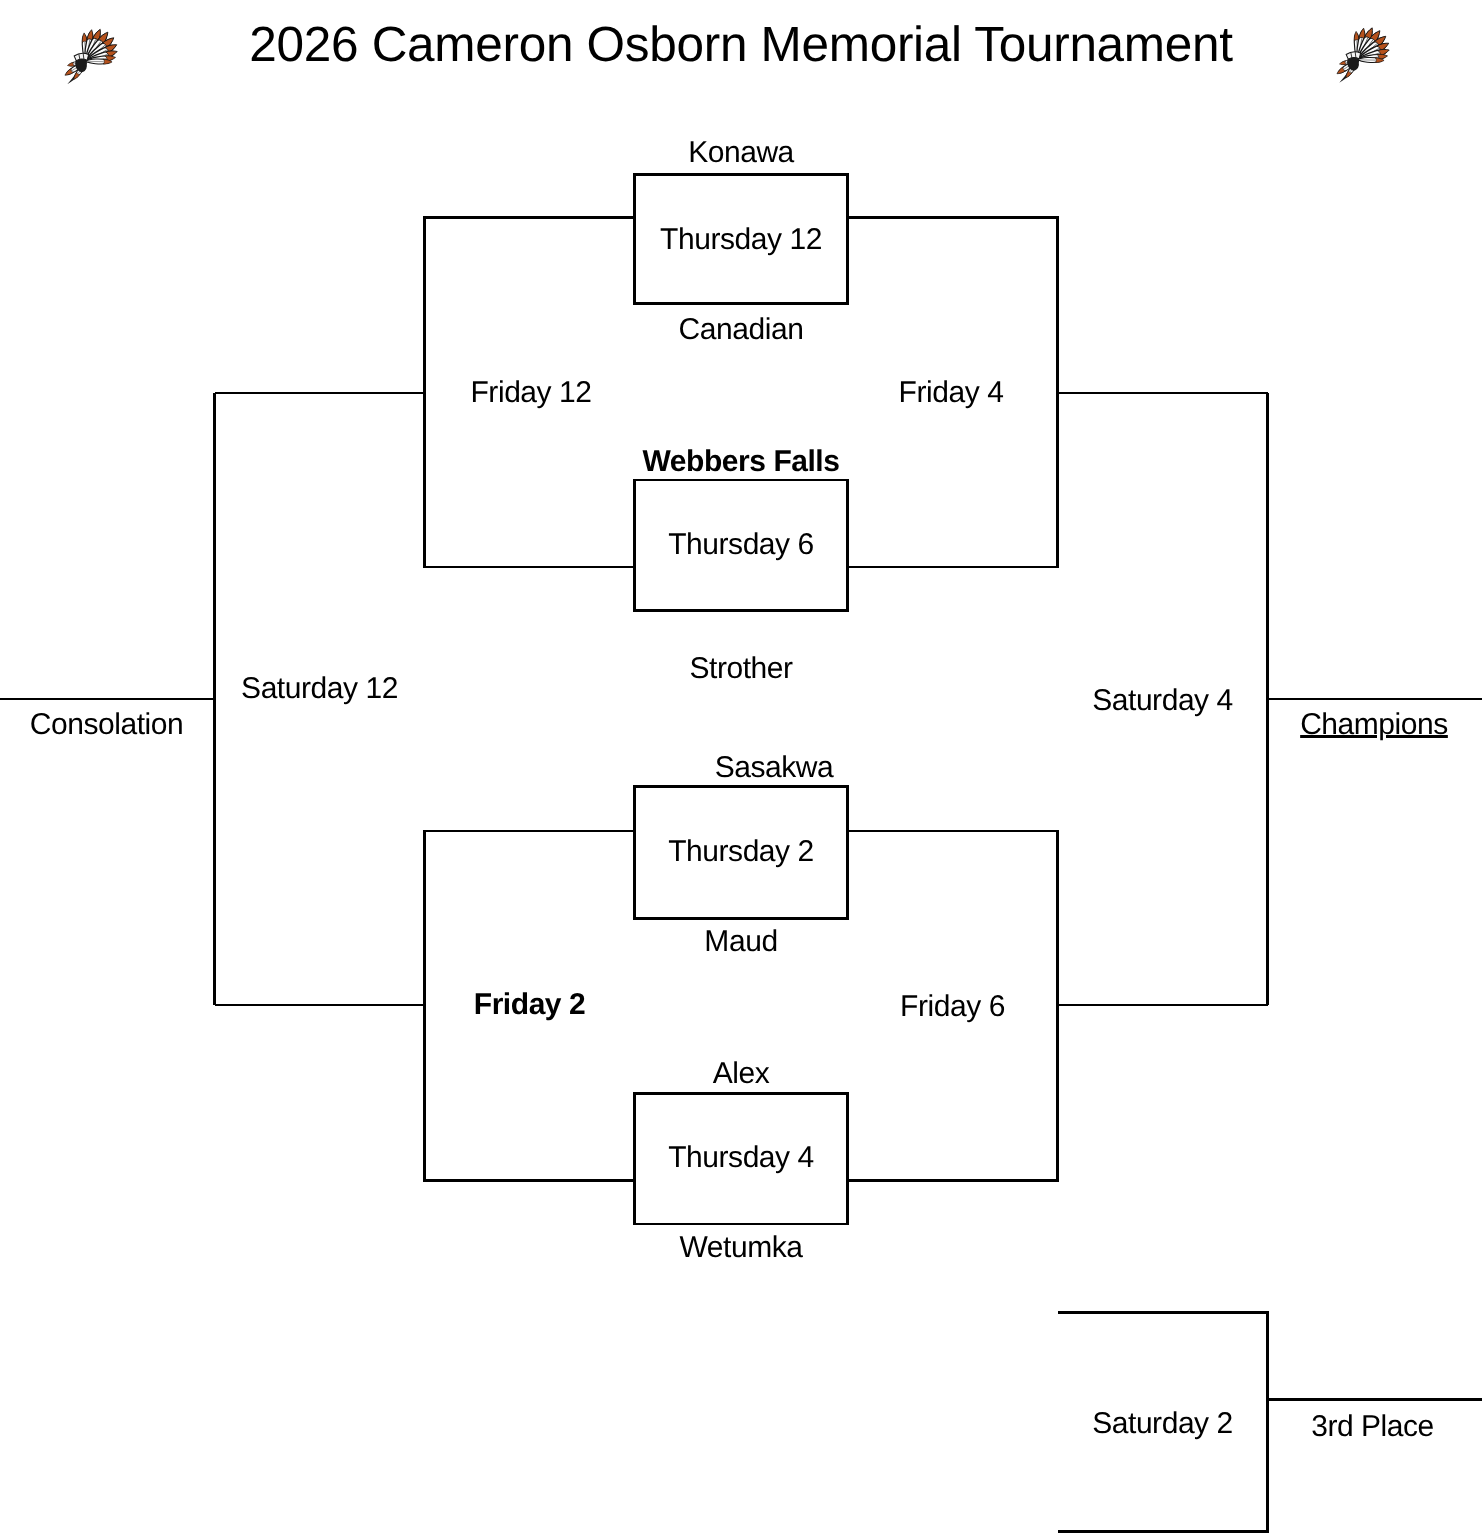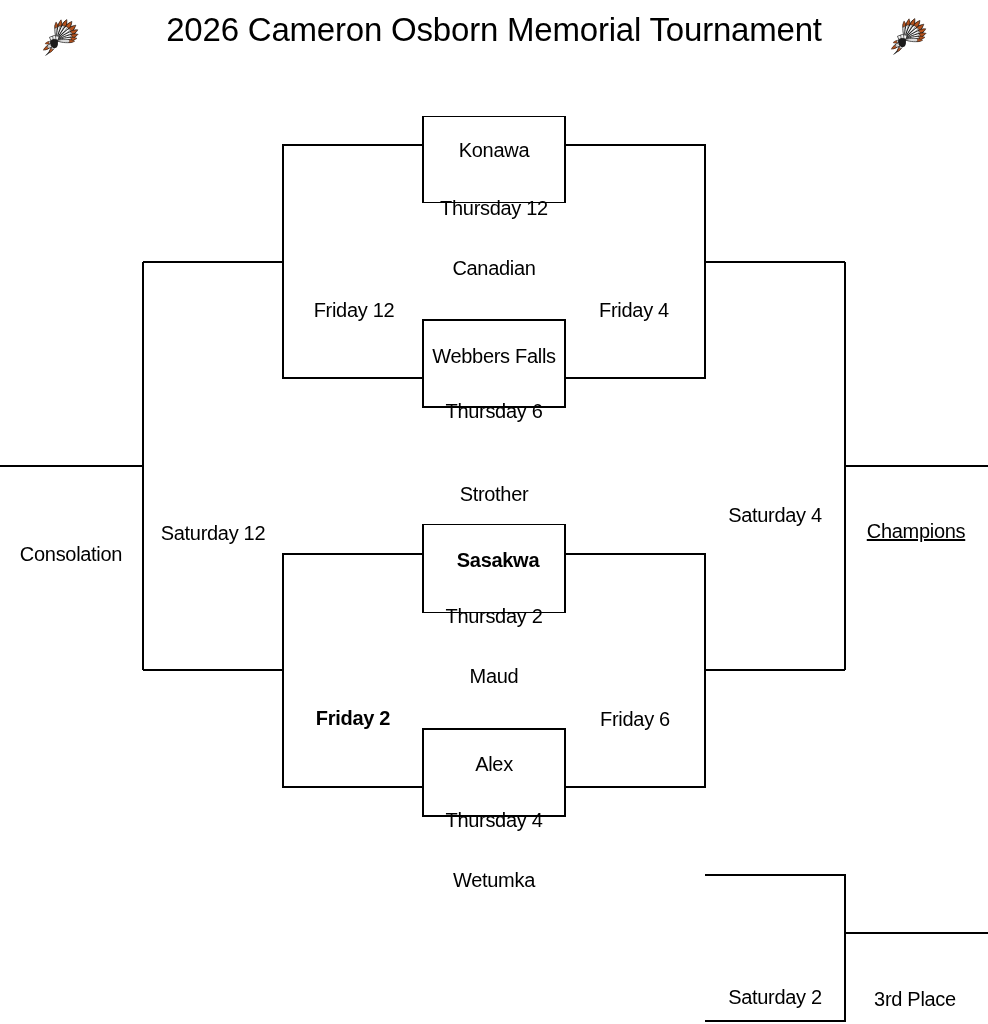--- a/index.html
+++ b/index.html
@@ -17,21 +17,20 @@
     left: 0; top: 0;
     width: 988px; height: 1024px;
   }
   .lbl {
     position: absolute;
     transform: translate(-50%, -50%);
     font-size: 20px;
     letter-spacing: -0.3px;
     line-height: 1;
     white-space: nowrap;
-    margin-top: 48px;
   }
   .title {
     position: absolute;
     left: 494px; top: 29px;
     transform: translate(-50%, -50%);
     font-size: 33px;
     letter-spacing: -0.2px;
     line-height: 1;
     white-space: nowrap;
   }
@@ -111,37 +110,37 @@
         <use href="#headdress"></use>
       </svg>
   </div>
 
   <div class="title">2026 Cameron Osborn Memorial Tournament</div>
 
   <span class="lbl" style="left:494px; top:102px;">Konawa</span>
   <span class="lbl" style="left:494px; top:160px;">Thursday 12</span>
   <span class="lbl" style="left:494px; top:220px;">Canadian</span>
 
-  <span class="lbl" style="left:494px; top:308px;">Webbers Falls</span>
+  <span class="lbl" style="left:494px; top:308px;font-weight:bold;">Webbers Falls</span>
   <span class="lbl" style="left:494px; top:363px;">Thursday 6</span>
   <span class="lbl" style="left:494px; top:446px;">Strother</span>
 
-  <span class="lbl" style="left:498px; top:512px;font-weight:bold;">Sasakwa</span>
+  <span class="lbl" style="left:516px; top:512px;">Sasakwa</span>
   <span class="lbl" style="left:494px; top:568px;">Thursday 2</span>
   <span class="lbl" style="left:494px; top:628px;text-align:right;">Maud</span>
 
   <span class="lbl" style="left:494px; top:716px;text-align:right;">Alex</span>
   <span class="lbl" style="left:494px; top:772px;">Thursday 4</span>
   <span class="lbl" style="left:494px; top:832px;">Wetumka</span>
 
   <span class="lbl" style="left:354px; top:262px;">Friday 12</span>
   <span class="lbl" style="left:634px; top:262px;">Friday 4</span>
   <span class="lbl" style="left:353px; top:670px;font-weight:bold;">Friday 2</span>
   <span class="lbl" style="left:635px; top:671px;">Friday 6</span>
-  <span class="lbl" style="left:213px; top:485px;">Saturday 12</span>
+  <span class="lbl" style="left:213px; top:459px;">Saturday 12</span>
   <span class="lbl" style="left:775px; top:467px;">Saturday 4</span>
   <span class="lbl" style="left:775px; top:949px;text-align:center;">Saturday 2</span>
 
-  <span class="lbl" style="left:71px;  top:506px;">Consolation</span>
+  <span class="lbl" style="left:71px;  top:483px;">Consolation</span>
   <span class="lbl" style="left:916px; top:483px;text-decoration:underline;">Champions</span>
   <span class="lbl" style="left:915px; top:951px;">3rd Place</span>
 
 </div>
 
 </body></html>

